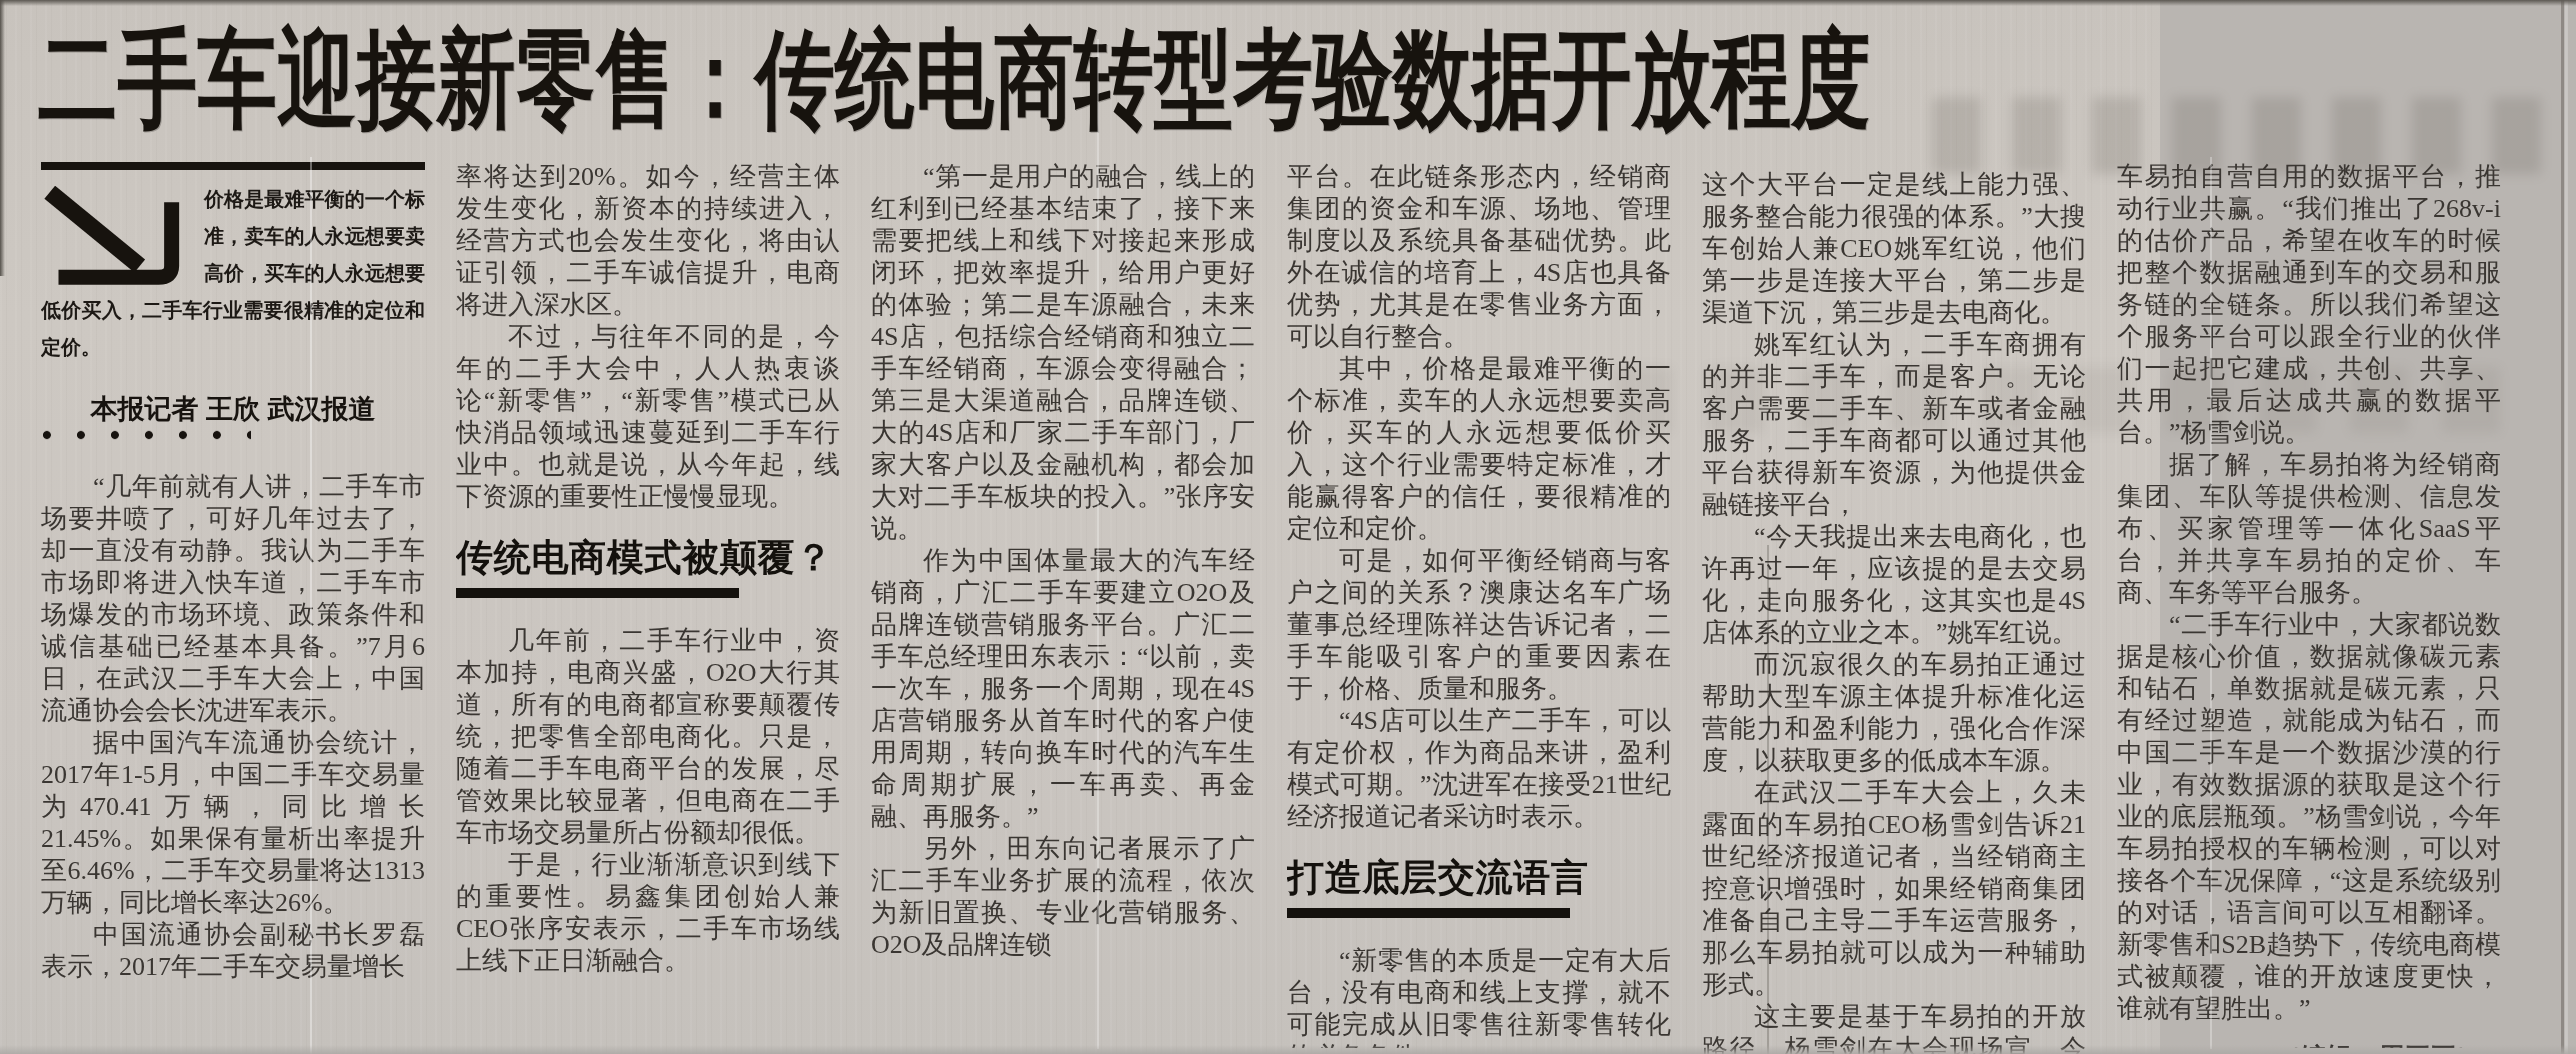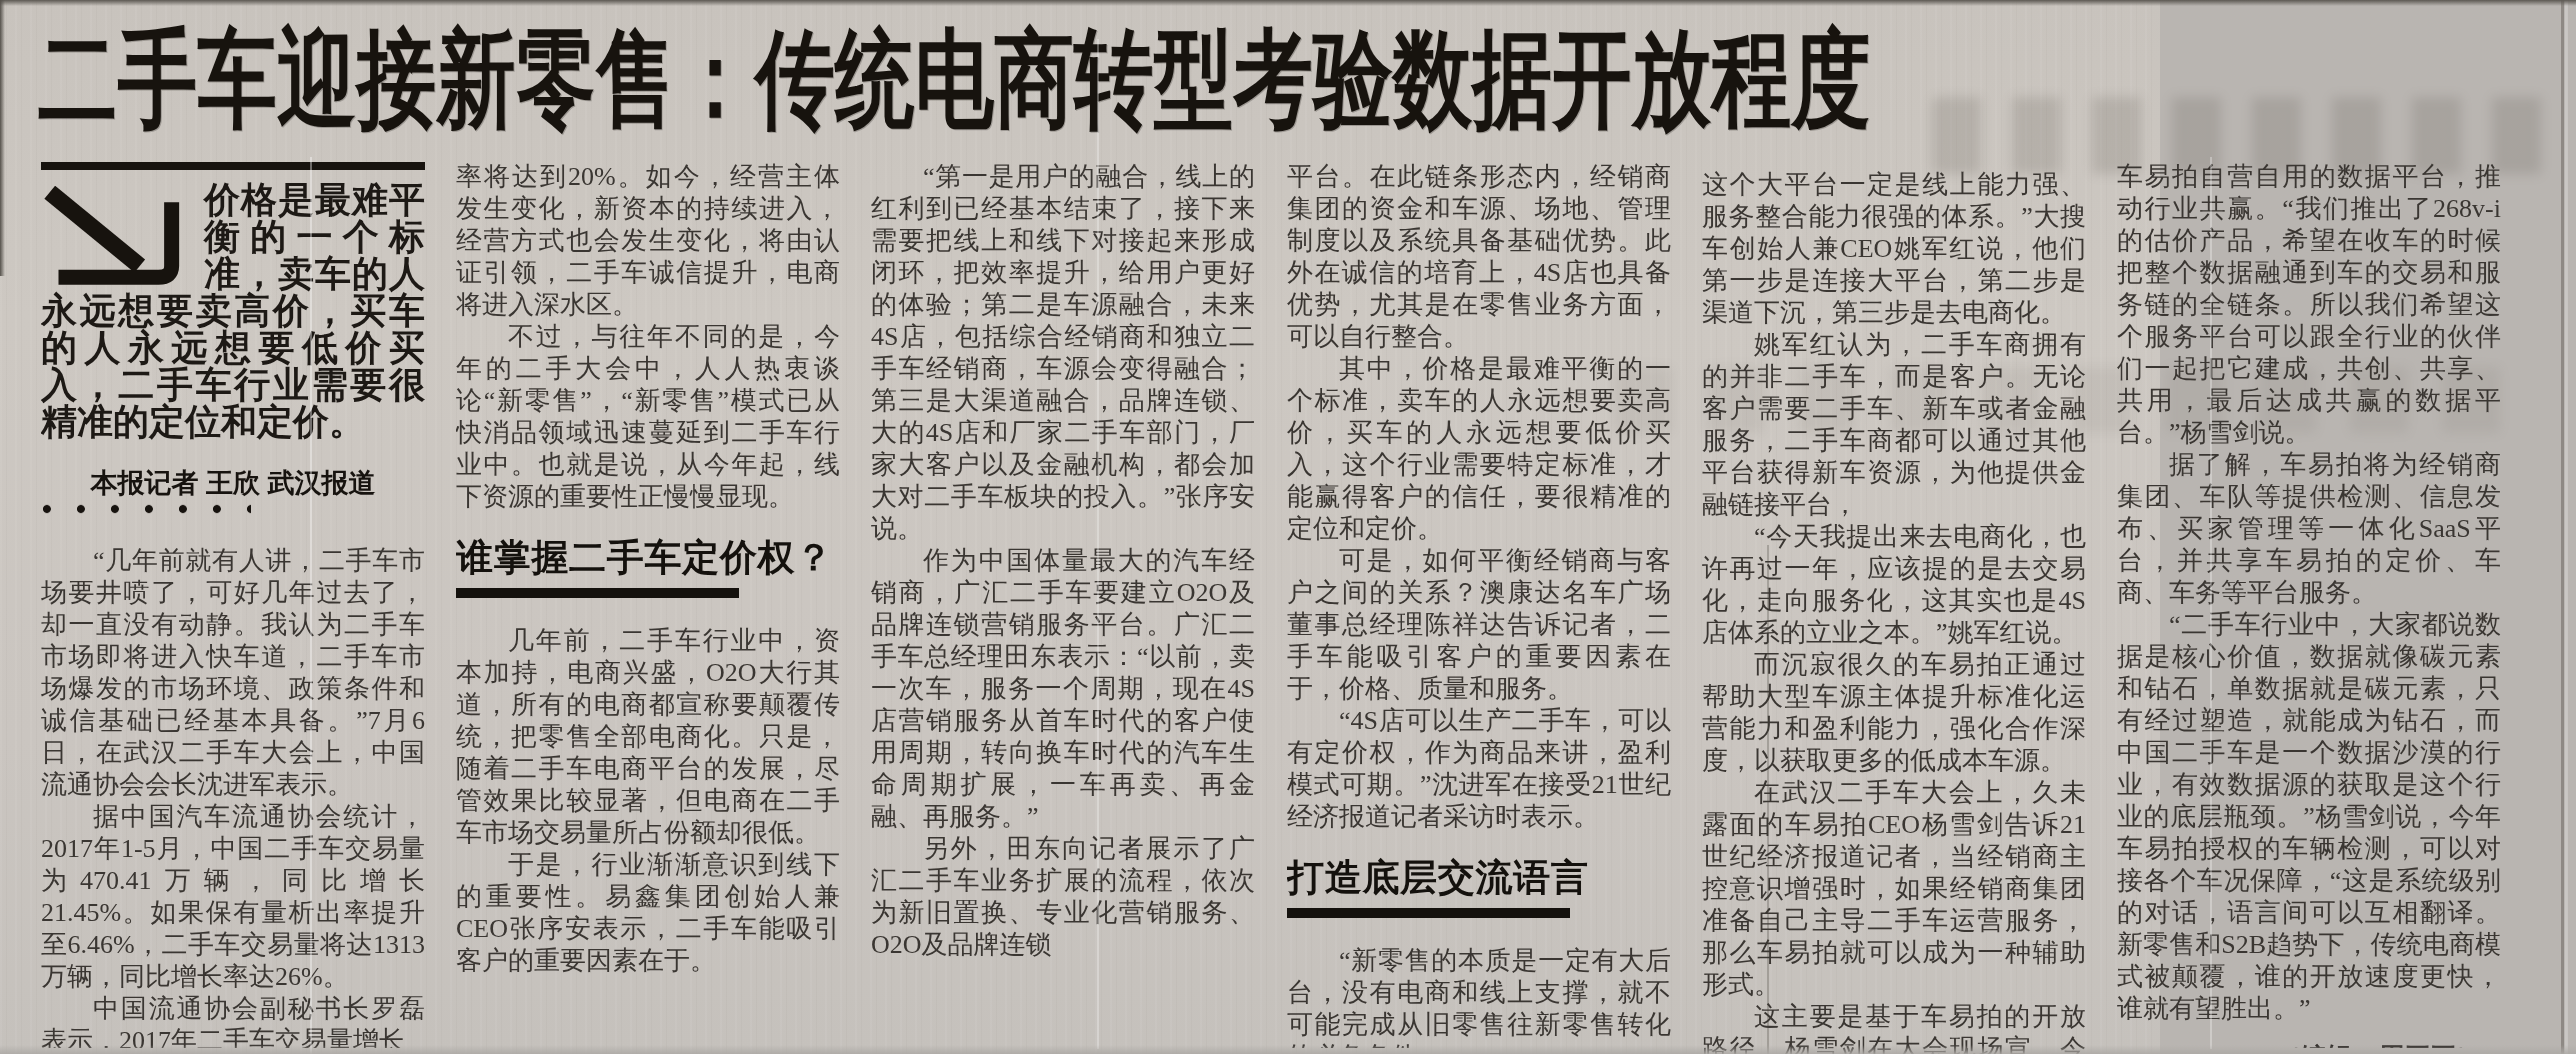--- a/index.html
+++ b/index.html
@@ -50,21 +50,21 @@
   .col{
     position:absolute;top:161px;width:384px;height:887px;overflow:hidden;
     font-size:26px;line-height:32px;color:#3a3632;
     text-align:justify;
   }
   .col .p{text-indent:2em;margin:0;}
   .col .cont{text-indent:0;margin:0;}
   .top-rule{height:7.9px;background:#17130e;margin:1.3px 0 10.5px 0;}
   .lead{
     font-family:"Liberation Sans","DejaVu Sans",sans-serif;
-    font-weight:700;font-size:36px;line-height:37px;color:#1d1915;margin:0;
+    font-weight:700;font-size:20px;line-height:37px;color:#1d1915;margin:0;
   }
   .quote-mark{float:left;width:150px;height:100px;margin:5.2px 13px 2.6px 0;}
   .byline{
     font-family:"Liberation Sans","DejaVu Sans",sans-serif;
     font-weight:700;font-size:27px;line-height:33px;color:#17130f;
     margin:27.6px 0 0 0;text-align:center;
   }
   .byline-dots{
     width:210px;height:11.8px;margin-top:2.6px;
     background-image:radial-gradient(circle at 5.9px 5.9px, #17130f 3.6px, rgba(0,0,0,0) 4.3px);
@@ -100,24 +100,24 @@
             </svg></span><span>价格是最难平衡的一个标准，卖车的人永远想要卖高价，买车的人永远想要低价买入，二手车行业需要很精准的定位和定价。</span></p>
         <div class="byline">本报记者 王欣 武汉报道</div>
         <div class="byline-dots"></div>
         <p class="p first-after-byline">“几年前就有人讲，二手车市场要井喷了，可好几年过去了，却一直没有动静。我认为二手车市场即将进入快车道，二手车市场爆发的市场环境、政策条件和诚信基础已经基本具备。”7月6日，在武汉二手车大会上，中国流通协会会长沈进军表示。</p>
         <p class="p">据中国汽车流通协会统计，2017年1-5月，中国二手车交易量为470.41万辆，同比增长21.45%。如果保有量析出率提升至6.46%，二手车交易量将达1313万辆，同比增长率达26%。</p>
         <p class="p">中国流通协会副秘书长罗磊表示，2017年二手车交易量增长</p>
       </div>
       <div class="col" style="left: 456px;">
         <p class="cont">率将达到20%。如今，经营主体发生变化，新资本的持续进入，经营方式也会发生变化，将由认证引领，二手车诚信提升，电商将进入深水区。</p>
         <p class="p">不过，与往年不同的是，今年的二手大会中，人人热衷谈论“新零售”，“新零售”模式已从快消品领域迅速蔓延到二手车行业中。也就是说，从今年起，线下资源的重要性正慢慢显现。</p>
-        <div class="subhead">谁掌握二手车定价权？</div>
+        <div class="subhead">传统电商模式被颠覆？</div>
         <div class="subhead-bar"></div>
         <p class="p">几年前，二手车行业中，资本加持，电商兴盛，O2O大行其道，所有的电商都宣称要颠覆传统，把零售全部电商化。只是，随着二手车电商平台的发展，尽管效果比较显著，但电商在二手车市场交易量所占份额却很低。</p>
-        <p class="p">于是，行业渐渐意识到线下的重要性。易鑫集团创始人兼CEO张序安表示，二手车能吸引客户的重要因素在于。</p>
+        <p class="p">于是，行业渐渐意识到线下的重要性。易鑫集团创始人兼CEO张序安表示，二手车市场线上线下正日渐融合。</p>
       </div>
       <div class="col" style="left: 871px;">
         <p class="p">“第一是用户的融合，线上的红利到已经基本结束了，接下来需要把线上和线下对接起来形成闭环，把效率提升，给用户更好的体验；第二是车源融合，未来4S店，包括综合经销商和独立二手车经销商，车源会变得融合；第三是大渠道融合，品牌连锁、大的4S店和厂家二手车部门，厂家大客户以及金融机构，都会加大对二手车板块的投入。”张序安说。</p>
         <p class="p">作为中国体量最大的汽车经销商，广汇二手车要建立O2O及品牌连锁营销服务平台。广汇二手车总经理田东表示：“以前，卖一次车，服务一个周期，现在4S店营销服务从首车时代的客户使用周期，转向换车时代的汽车生命周期扩展，一车再卖、再金融、再服务。”</p>
         <p class="p">另外，田东向记者展示了广汇二手车业务扩展的流程，依次为新旧置换、专业化营销服务、O2O及品牌连锁</p>
       </div>
       <div class="col" style="left: 1287px;">
         <p class="cont">平台。在此链条形态内，经销商集团的资金和车源、场地、管理制度以及系统具备基础优势。此外在诚信的培育上，4S店也具备优势，尤其是在零售业务方面，可以自行整合。</p>
         <p class="p">其中，价格是最难平衡的一个标准，卖车的人永远想要卖高价，买车的人永远想要低价买入，这个行业需要特定标准，才能赢得客户的信任，要很精准的定位和定价。</p>
         <p class="p">可是，如何平衡经销商与客户之间的关系？澳康达名车广场董事总经理陈祥达告诉记者，二手车能吸引客户的重要因素在于，价格、质量和服务。</p>

